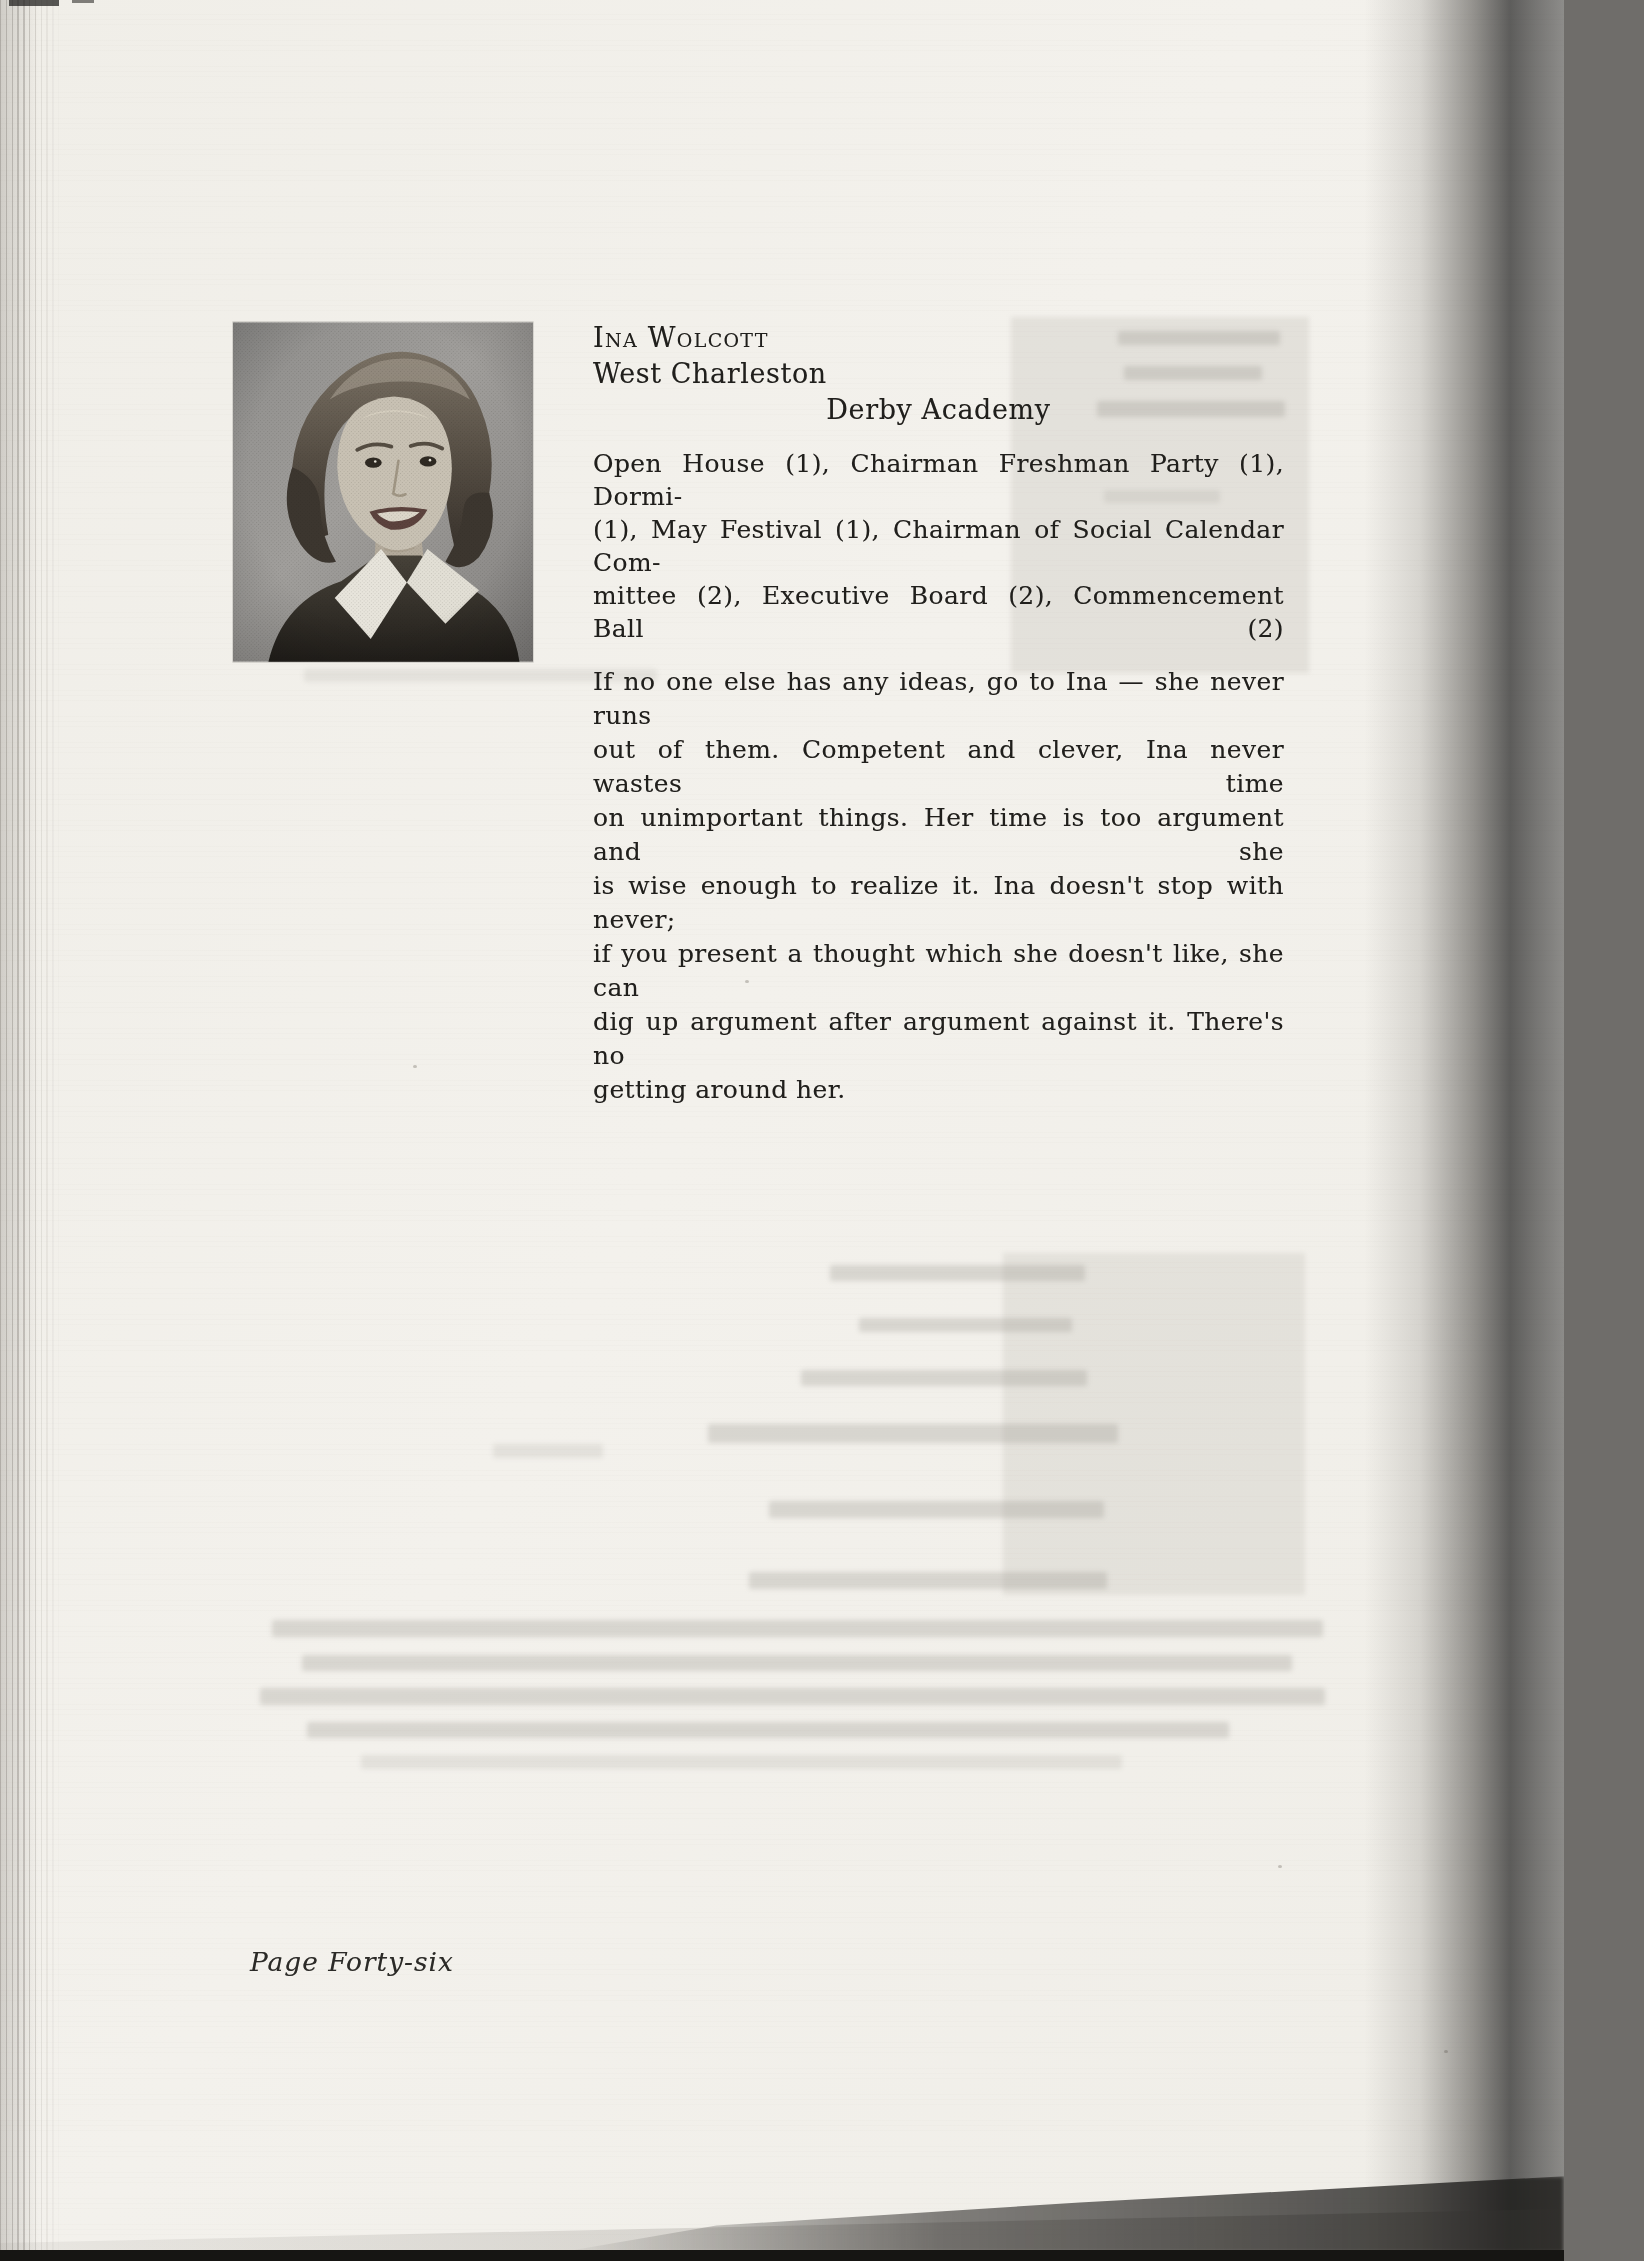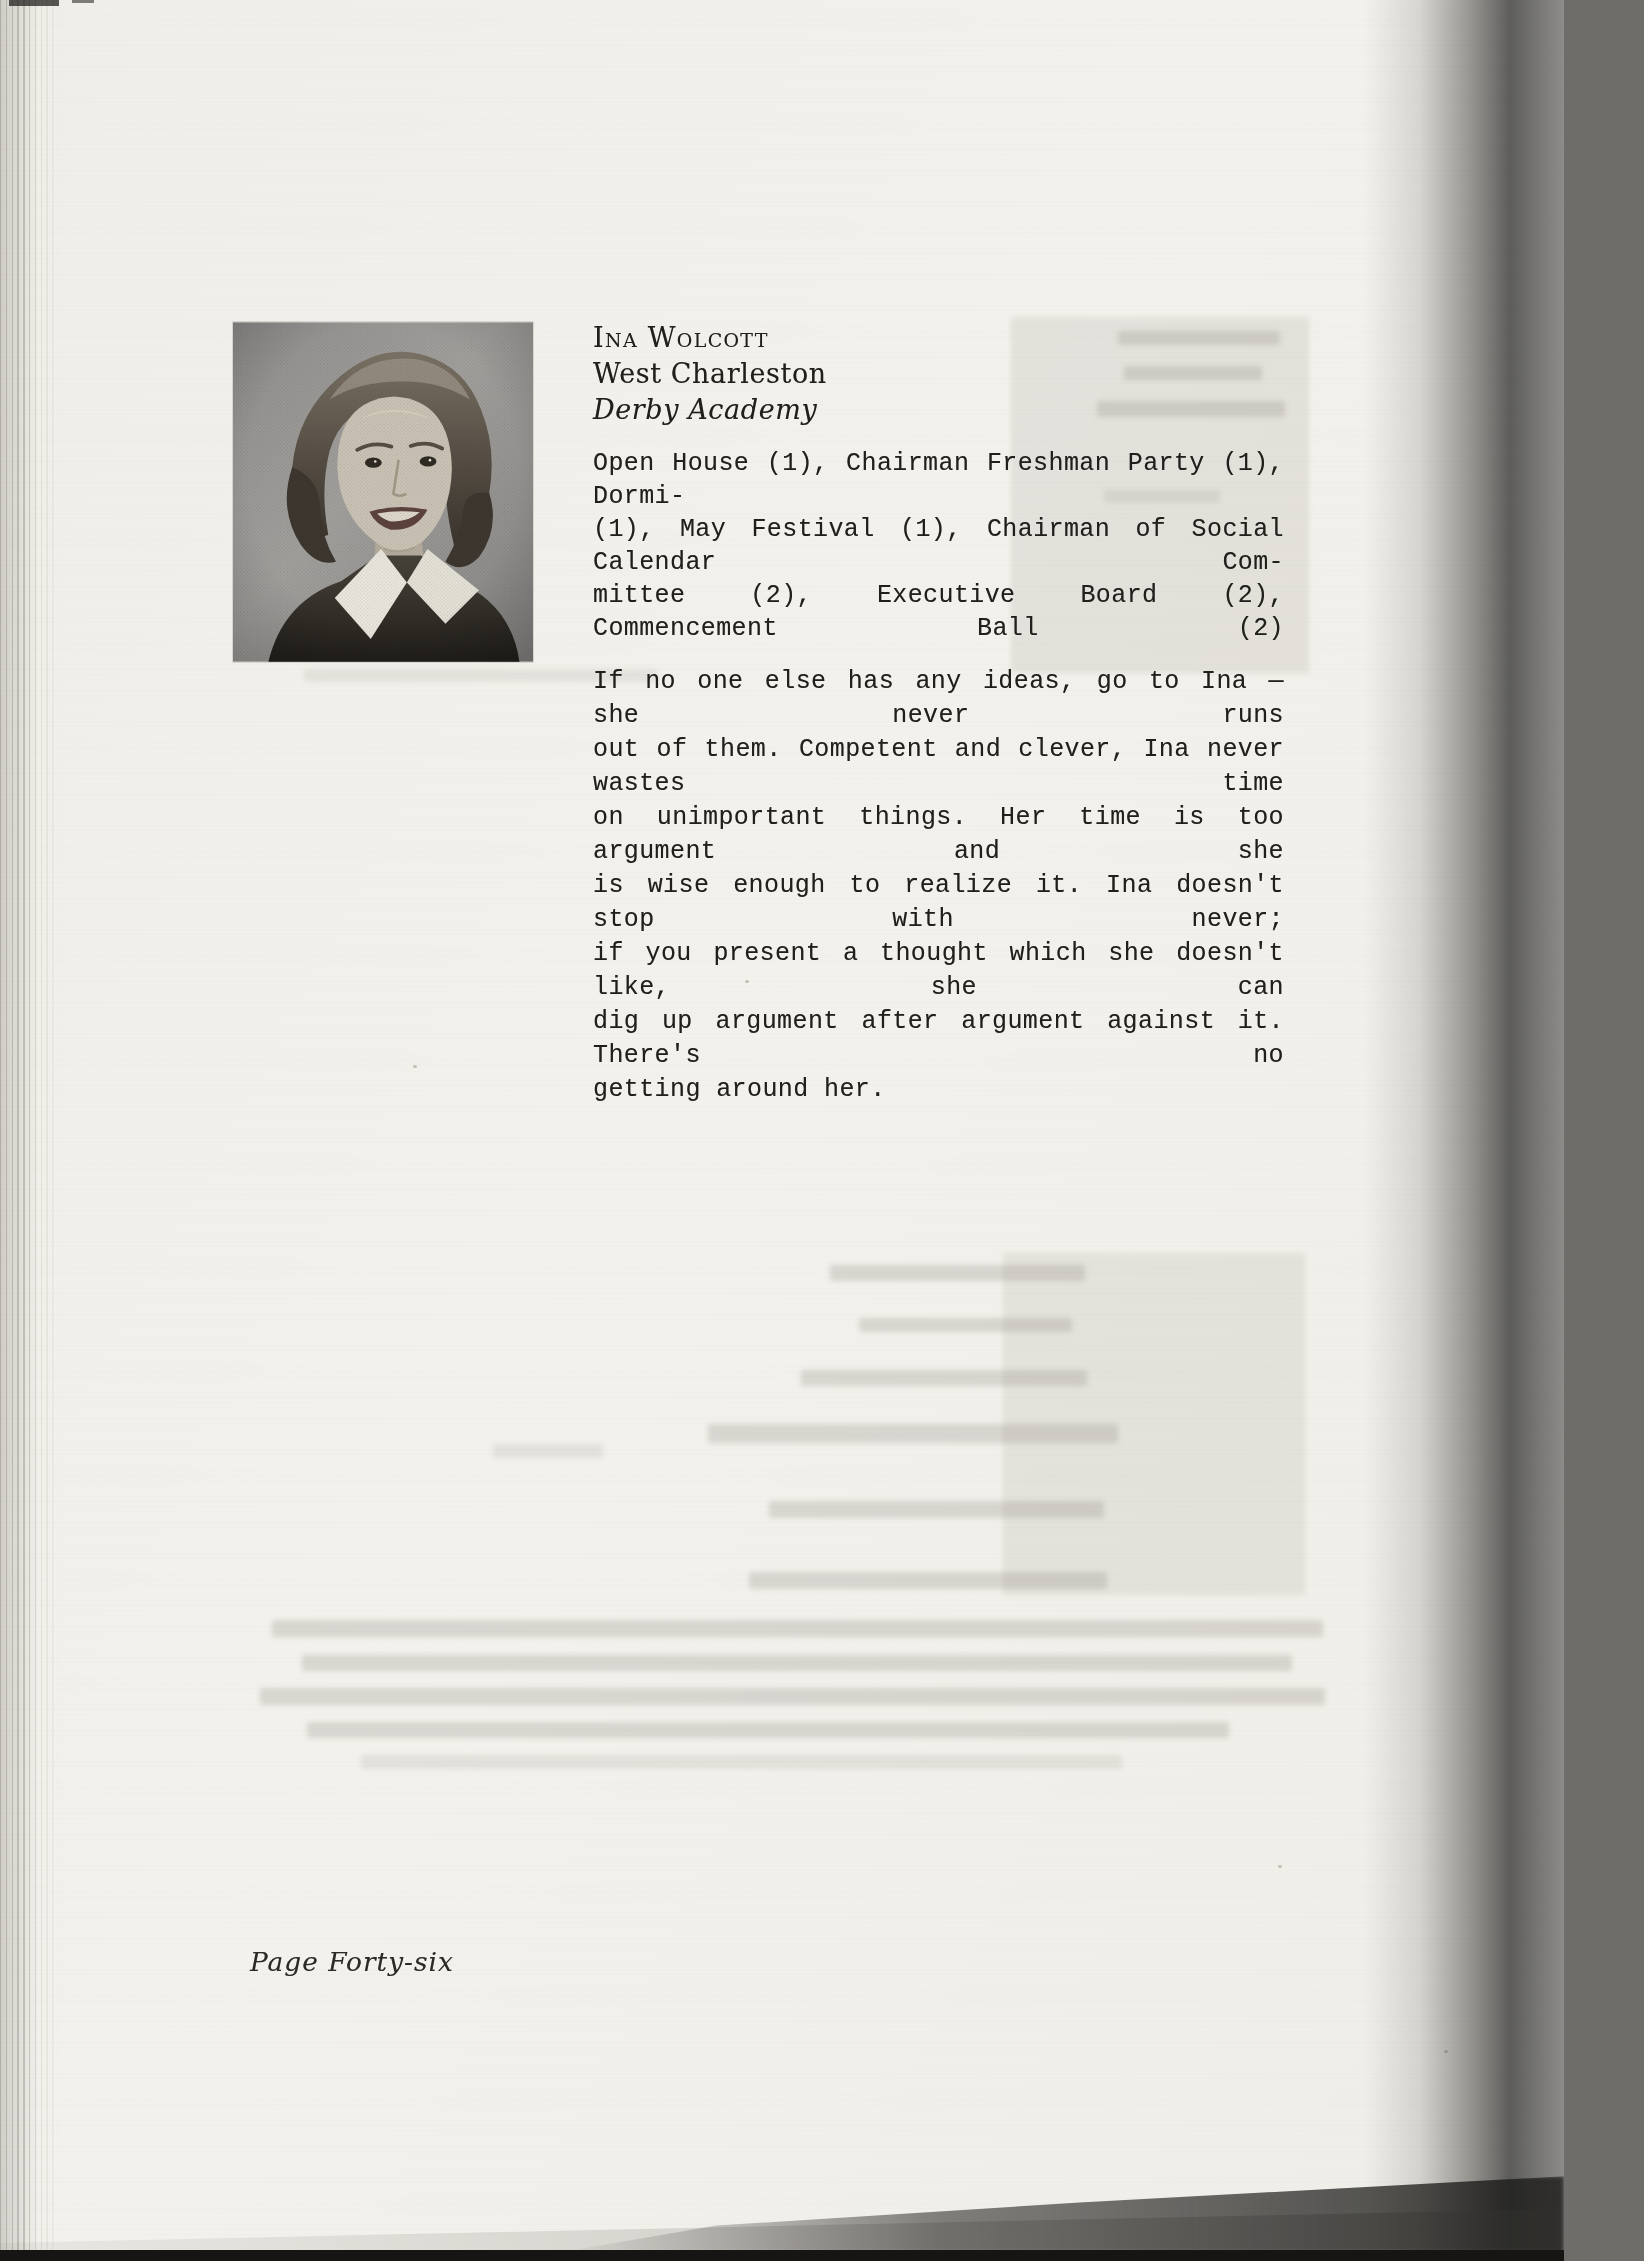--- a/index.html
+++ b/index.html
@@ -69,22 +69,22 @@
     box-shadow:0 0 0 0.6px rgba(60,58,54,0.25);
   }
   .photo svg{display:block;}
   
   .text-col{
     position:absolute; left:593px; top:320px; width:691px;
     color:#201f1c; text-shadow:0 0 0.6px rgba(32,30,27,0.35);
   }
   .head-line{font-size:27px; line-height:36px; letter-spacing:0.6px;}
   .head-name{font-variant:small-caps; letter-spacing:1.3px;}
-  .head-school{font-style:italic;}
-  .para{margin-top:19.3px;font-family:Liberation Mono, monospace;}
+  .head-school{text-align:center;}
+  .para{margin-top:19.3px;}
   .jline{
     font-size:25px; line-height:33px; letter-spacing:0.4px;
     text-align:justify; text-align-last:justify; white-space:normal;
   }
   .bio .jline{line-height:34px;}
   .bio .jline:last-child{text-align-last:left;}
   .footer-label{
     position:absolute; left:250px; top:1946px;
     font-size:26.4px; font-style:italic; letter-spacing:1px;
     color:#2b2a27; text-shadow:0 0 0.6px rgba(43,42,39,0.35);

